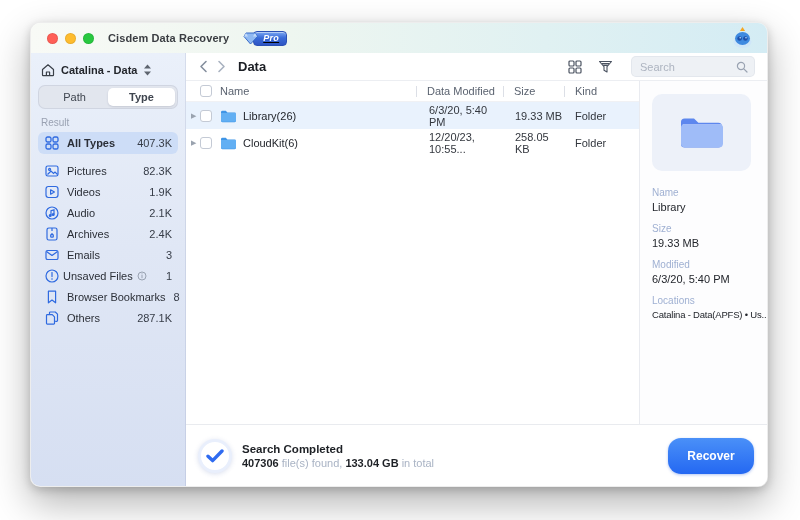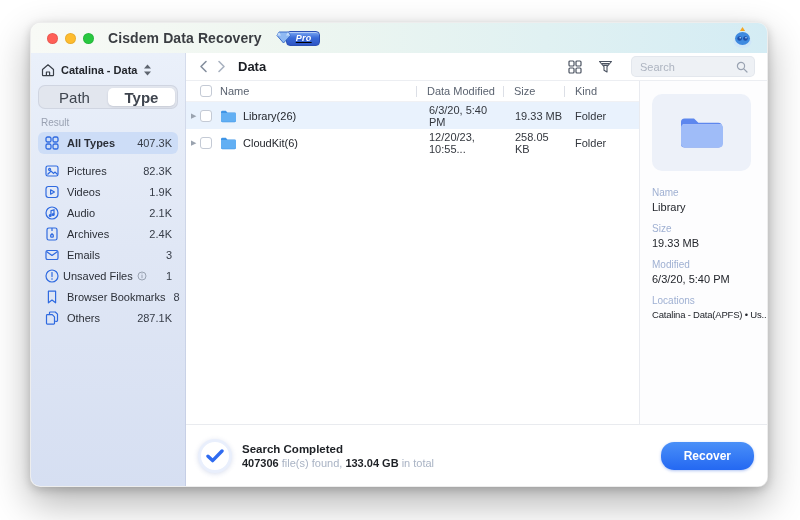--- a/index.html
+++ b/index.html
@@ -19,22 +19,22 @@
   .titlebar {
     height:30px; flex:0 0 30px; display:flex; align-items:center;
     background:linear-gradient(90deg,#f8faf6 0%,#eef6f0 35%,#e0f1f2 70%,#d4ecf4 100%);
     padding:0 12px 0 16px;
   }
   .traffic { display:flex; gap:7px; margin-right:14px; }
   .tl { width:11px; height:11px; border-radius:50%; display:inline-block; }
   .tl.red { background:#ff5f57; border:.5px solid rgba(0,0,0,.08); }
   .tl.yellow { background:#febc2e; border:.5px solid rgba(0,0,0,.08); }
   .tl.green { background:#28c840; border:.5px solid rgba(0,0,0,.08); }
-  .apptitle { font-size:14px; font-weight:700; color:#3a3d42; letter-spacing:.1px; }
-  .probadge { display:inline-flex; align-items:flex-start; margin-left:14px; position:relative;text-decoration:underline; }
+  .apptitle { font-size:11px; font-weight:700; color:#3a3d42; letter-spacing:.1px; }
+  .probadge { display:inline-flex; align-items:center; margin-left:14px; position:relative;text-decoration:underline; }
   .probadge .gem { position:relative; z-index:2; margin-right:-5px; }
   .probadge .plate {
     background:linear-gradient(180deg,#7aa7f2 0%,#3a6bd8 45%,#2e55c4 100%);
     border:1px solid #2b50b5; border-radius:4px; padding:1px 7px 2px 9px;
     font-size:9px; font-style:italic; font-weight:700; color:#fff; letter-spacing:.3px;
     box-shadow:inset 0 1px 0 rgba(255,255,255,.45);
   }
   .spacer { flex:1; }
 
   
@@ -48,21 +48,21 @@
     padding:6px 7px 0 7px;
   }
   .driverow { display:flex; align-items:center; gap:6px; padding:4px 3px 8px 3px; cursor:default; }
   .driverow .drivename { font-size:11px; font-weight:700; color:#23262c; }
   .segmented {
     display:flex; background:#e2e6ee; border-radius:7px; padding:2px; height:24px;
     border:1px solid rgba(130,140,165,.18);
   }
   .seg {
     flex:1; display:flex; align-items:center; justify-content:center;
-    font-size:15px; color:#3f454f; border-radius:5px; cursor:default;text-align:center;
+    font-size:11px; color:#3f454f; border-radius:5px; cursor:default;text-align:center;
   }
   .seg.active { background:#ffffff; font-weight:600; box-shadow:0 1px 2px rgba(40,50,80,.15); }
   .resultlabel { font-size:10px; color:#9aa2b2; margin:8px 2px 4px 3px; }
   .sideitem {
     display:flex; align-items:center; gap:8px; height:21px; padding:0 6px 0 7px;
     border-radius:6px; cursor:default;
   }
   .sideitem.selected { background:#cdddf7; height:22px; margin-bottom:6px; }
   .sideitem.selected .silabel { font-weight:700; }
   .silabel { font-size:11px; color:#2b2f37; flex:1; white-space:nowrap; display:flex; align-items:center; gap:4px; }
@@ -136,24 +136,24 @@
   .checkcircle {
     width:34px; height:34px; border-radius:50%; background:#fff;
     border:3px solid #e9effc; box-shadow:0 1px 5px rgba(50,80,160,.18);
     display:flex; align-items:center; justify-content:center; margin-right:10px;
   }
   .stitle { font-size:11.5px; font-weight:700; color:#1d2025; margin-bottom:2px; }
   .ssub { font-size:11px; color:#1d2025; }
   .ssub .strong { font-weight:700; }
   .ssub .lt { color:#a9b3c4; }
   .recover {
-    min-width:86px; height:28px; border:none; border-radius:13px;
+    min-width:86px; height:36px; border:none; border-radius:13px;
     background:linear-gradient(180deg,#4a90f8 0%,#2468f2 100%);
     color:#fff; font-size:12px; font-weight:700; font-family:"Liberation Sans", sans-serif;
-    padding:0 23px; cursor:default; box-shadow:0 1px 3px rgba(35,90,220,.35);
+    padding:0 16px; cursor:default; box-shadow:0 1px 3px rgba(35,90,220,.35);
   }
 </style>
 </head>
 <body>
 
 <div class="stage">
   <div class="window">
 
     <div class="titlebar">
       <div class="traffic">

